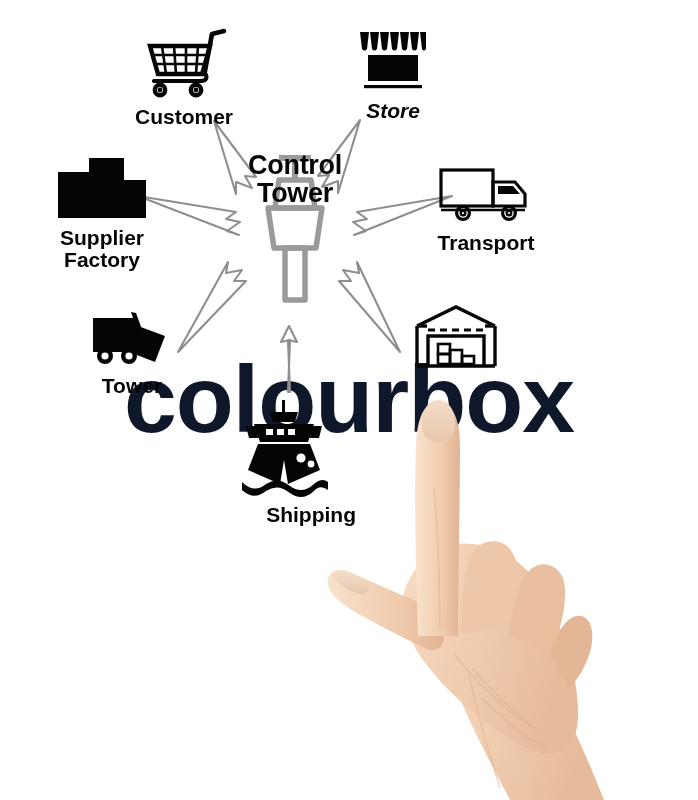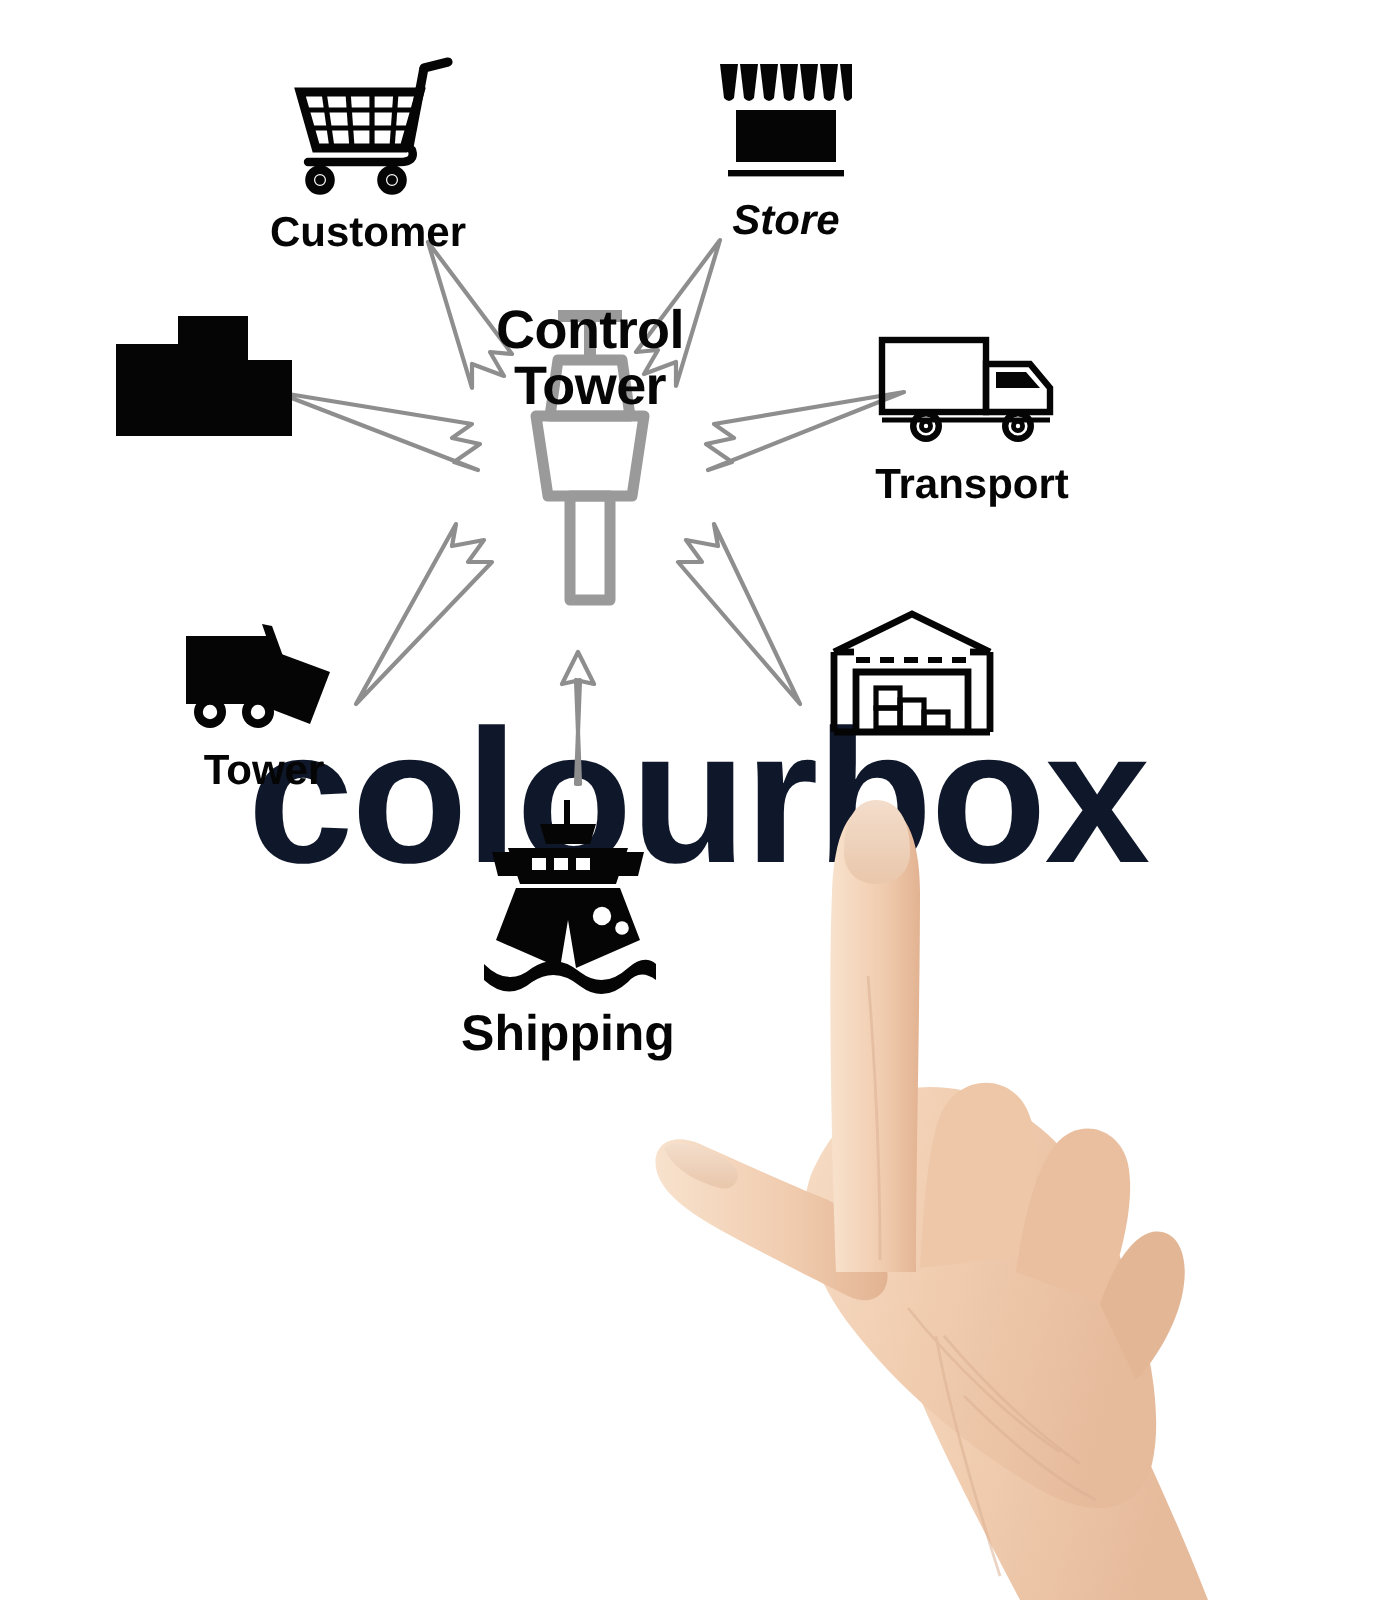--- a/index.html
+++ b/index.html
@@ -74,21 +74,21 @@
   #node-transport       { left: 408px; top: 164px; width: 156px; }
   #node-transport .label{ font-size: 21px; margin-top: 6px; }
 
   #node-docks           { left: 62px;  top: 310px; width: 140px; }
   #node-docks .label    { font-size: 21px; margin-top: 7px; }
 
   #node-warehouse       { left: 378px; top: 304px; width: 156px; }
   #node-warehouse .label{ font-size: 21px; margin-top: 5px; }
 
   #node-shipping        { left: 212px; top: 398px; width: 144px; }
-  #node-shipping .label { font-size: 25px; margin-top: 6px; }
+  #node-shipping .label { font-size: 21px; margin-top: 6px; text-align: right; }
 
   
   #node-center {
     position: absolute;
     left: 230px;
     top: 152px;
     width: 130px;
     text-align: center;
   }
   #center-tower-icon {
@@ -235,20 +235,22 @@
         <rect x="11" y="36" width="5.5" height="8"></rect>
         <rect x="21" y="36" width="5.5" height="8"></rect>
         <rect x="14" y="48" width="7" height="10"></rect>
 
         <path d="M 69 24 L 92 24 L 92 62 L 69 62 Z M 73 28 L 88 28 L 88 58 L 73 58 Z"></path>
         <rect x="76" y="32" width="5" height="7"></rect>
         <rect x="76" y="43" width="5" height="7"></rect>
         <rect x="76" y="52" width="5" height="6"></rect>
       </g>
     </svg>
+    <span class="label">Supplier
+Factory</span>
   </div>
 
   <div class="node" id="node-transport">
     <svg class="icon" width="98" height="62" viewBox="0 0 98 62">
       <g fill="none" stroke="#050505" stroke-width="3.2" stroke-linejoin="miter">
 
         <rect x="4" y="6" width="52" height="36"></rect>
 
         <path d="M 56 18 L 78 18 L 88 30 L 88 42 L 56 42 Z"></path>
 

